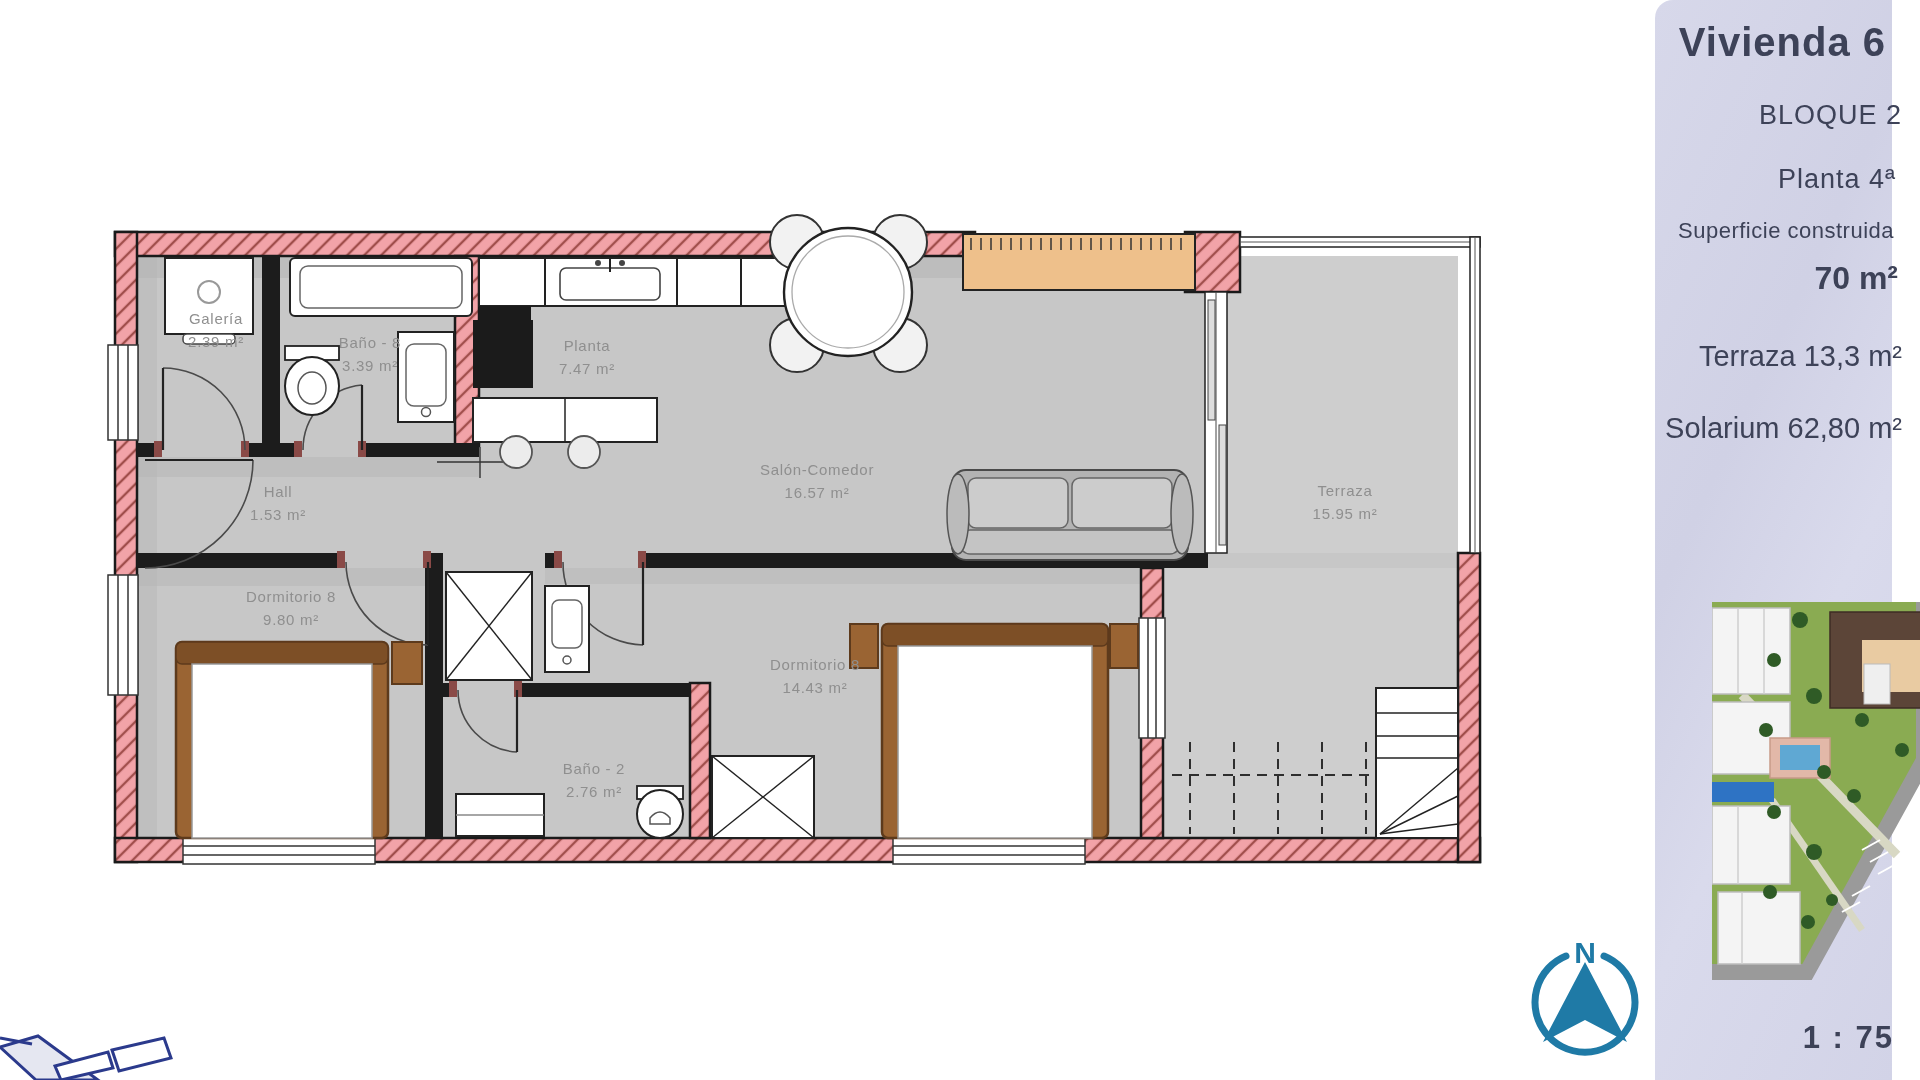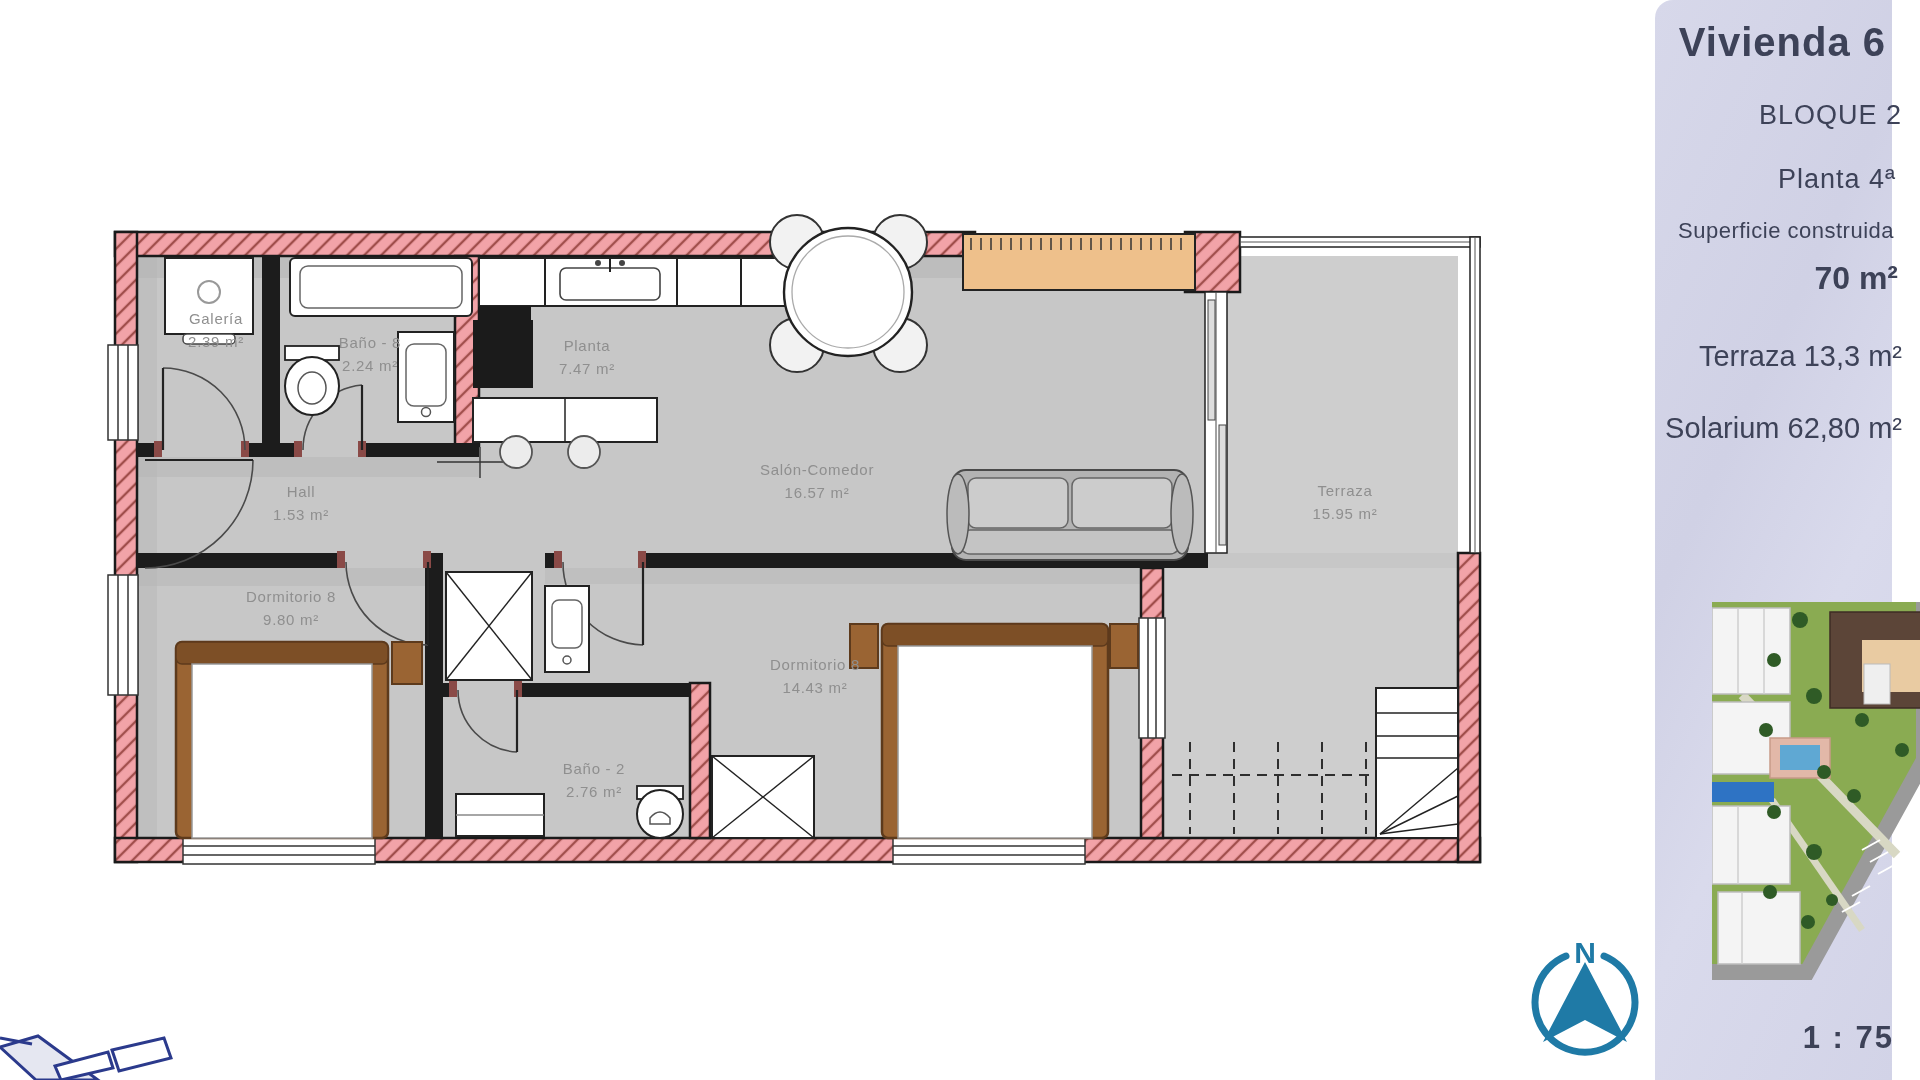--- a/index.html
+++ b/index.html
@@ -284,31 +284,31 @@
       <line x1="0" y1="1038" x2="32" y2="1044"></line>
     </g>
   </svg>
 
   <div class="room-label" style="left:216px;top:330px">
     <div>Galería</div>
       <div>2.39 m²</div>
     </div>
   <div class="room-label" style="left:370px;top:354px">
     <div>Baño - 8</div>
-      <div>2.24 m²</div>
+      <div>3.39 m²</div>
     </div>
   <div class="room-label" style="left:587px;top:357px">
     <div>Planta</div>
       <div>7.47 m²</div>
     </div>
   <div class="room-label" style="left:817px;top:481px">
     <div>Salón-Comedor</div>
       <div>16.57 m²</div>
     </div>
-  <div class="room-label" style="left:301px;top:503px">
+  <div class="room-label" style="left:278px;top:503px">
     <div>Hall</div>
       <div>1.53 m²</div>
     </div>
   <div class="room-label" style="left:291px;top:608px">
     <div>Dormitorio 8</div>
       <div>9.80 m²</div>
     </div>
   <div class="room-label" style="left:815px;top:676px">
     <div>Dormitorio 8</div>
       <div>14.43 m²</div>

